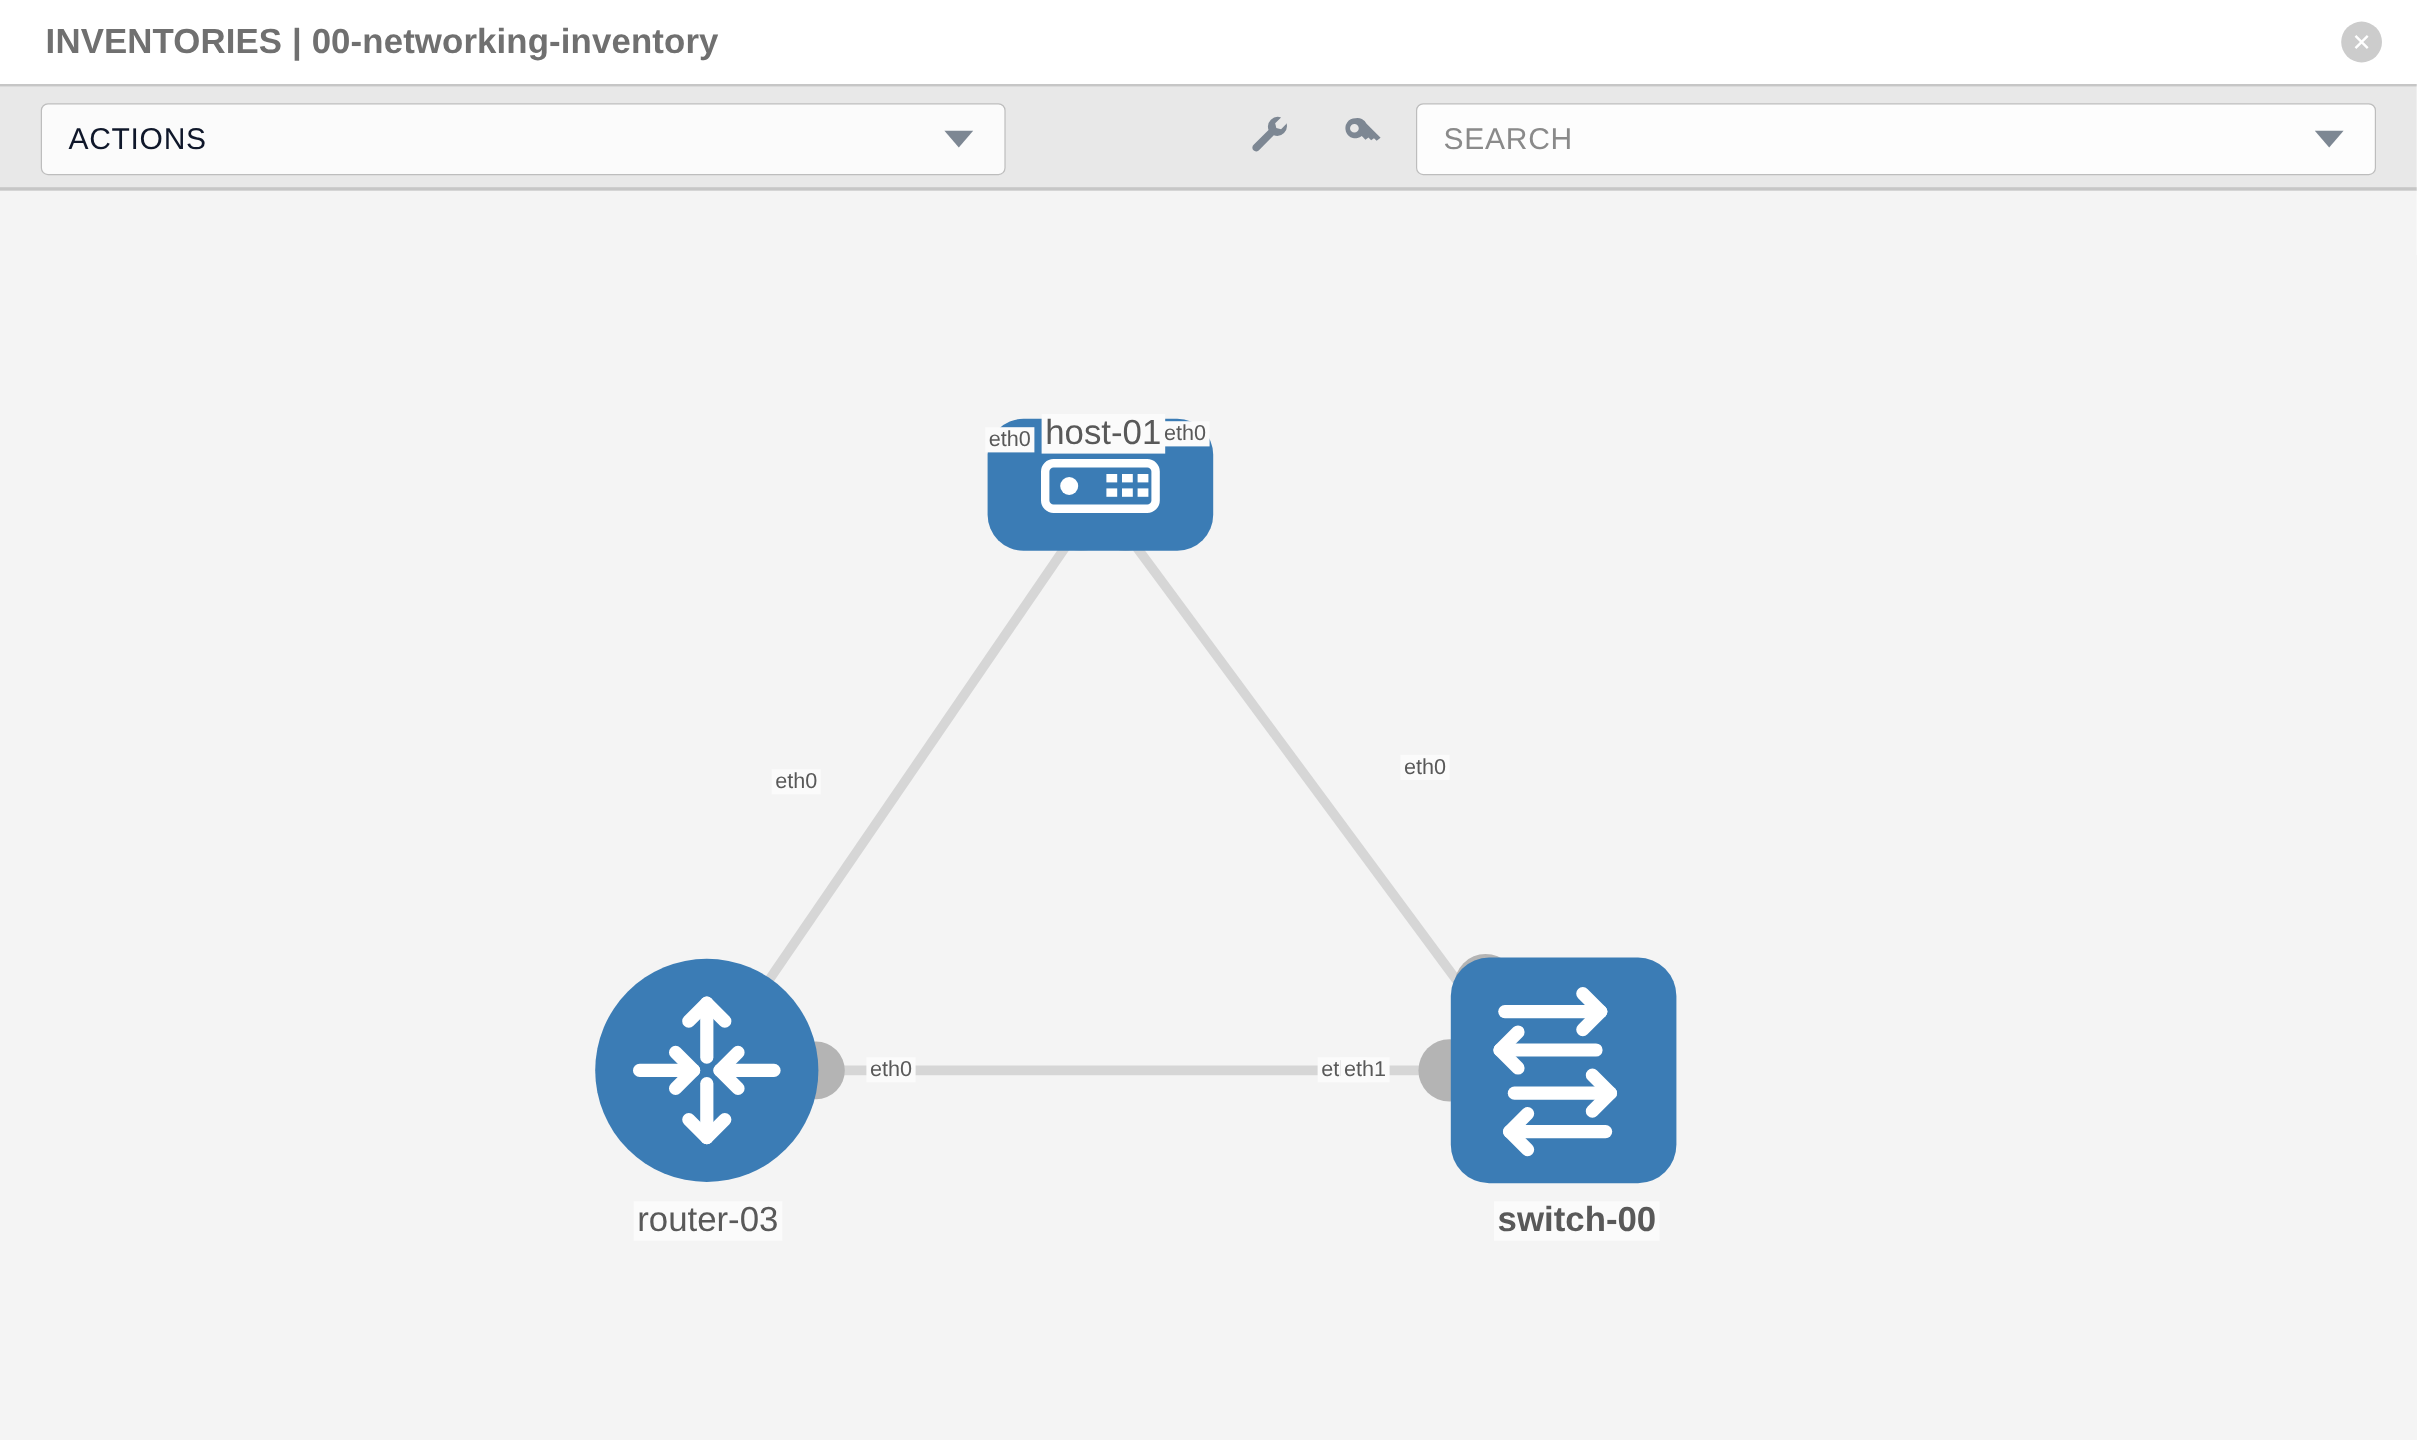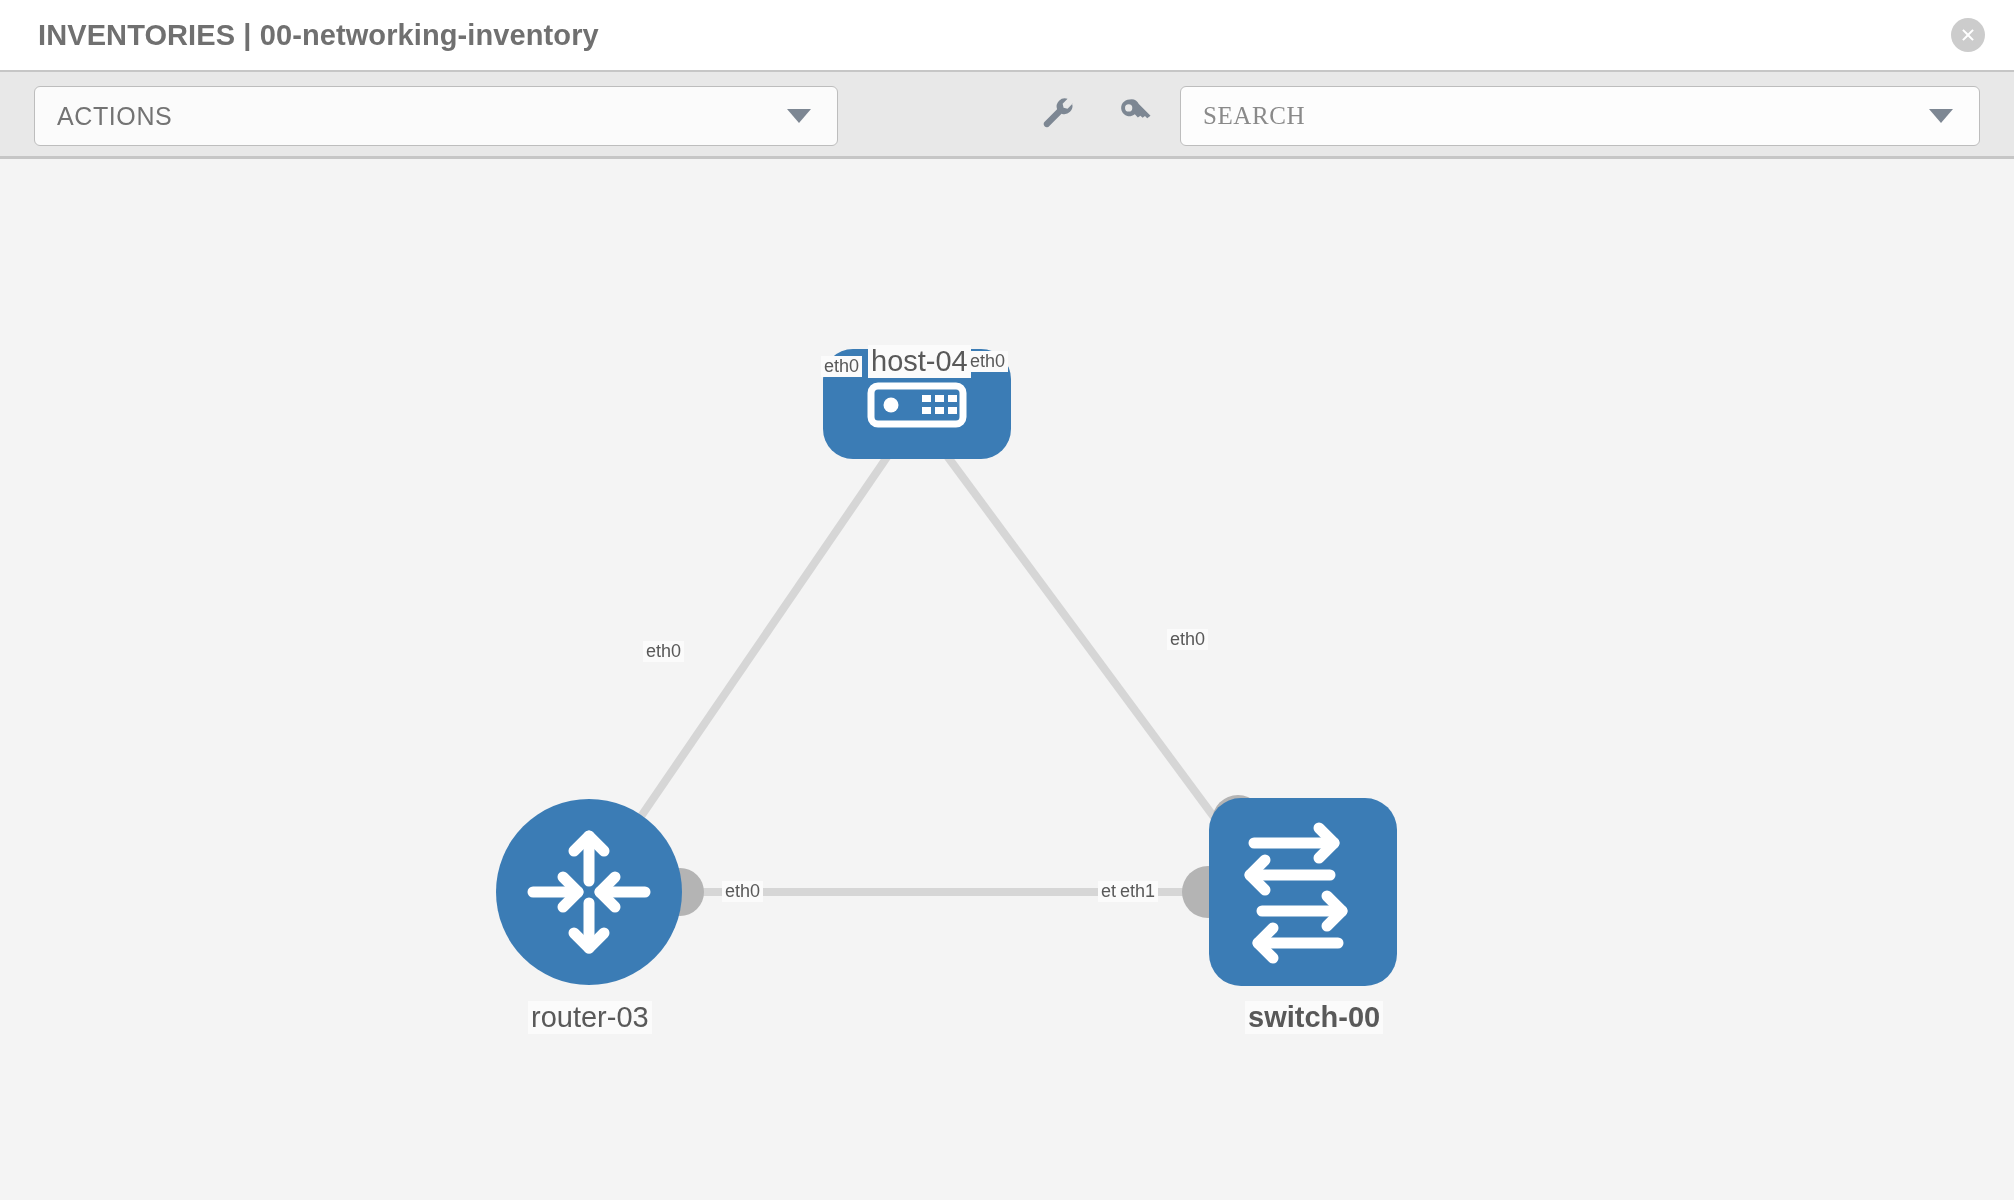--- a/index.html
+++ b/index.html
@@ -72,21 +72,21 @@
     background: #fbfbfb;
     border: 1px solid #bdbdbd;
     border-radius: 6px;
     display: flex;
     align-items: center;
     cursor: pointer;
   }
   .actions-label {
     margin-left: 22px;
     font-size: 25px;
-    color: #737373;
+    color: #0f172a;
     letter-spacing: 0.6px;
   }
   .sel-caret {
     position: absolute;
     right: 26px;
     top: 50%;
     transform: translateY(-50%);
     width: 0; height: 0;
     border-left: 12px solid transparent;
     border-right: 12px solid transparent;
@@ -109,21 +109,20 @@
     left: 1180px;
     top: 14px;
     width: 800px;
     height: 60px;
     background: #fdfdfd;
     border: 1px solid #bdbdbd;
     border-radius: 6px;
     display: flex;
     align-items: center;
     cursor: text;
-    font-family: Liberation Serif, serif;
   }
   .search-ph {
     margin-left: 22px;
     font-size: 25px;
     color: #8a8a8a;
     letter-spacing: 0.6px;
   }
 
   
   .canvas {
@@ -287,21 +286,21 @@
 
           <line x1="1262" y1="752" x2="1342" y2="752"></line>
           <polyline points="1327,737 1342,752 1327,767"></polyline>
 
           <line x1="1338" y1="784" x2="1258" y2="784"></line>
           <polyline points="1273,769 1258,784 1273,799"></polyline>
         </g>
       </g>
     </svg>
 
-    <div class="node-label" style="left:868px; top:186px;">host-04</div>
+    <div class="node-label" style="left:868px; top:186px;">host-01</div>
     <div class="node-label" style="left:528px; top:842px;">router-03</div>
     <div class="node-label" style="left:1245px; top:842px;font-weight:bold;">switch-00</div>
 
     <div class="edge-label" style="left:821px; top:197px;">eth0</div>
     <div class="edge-label" style="left:967px; top:192px;">eth0</div>
 
     <div class="edge-label" style="left:643px; top:482px;">eth0</div>
     <div class="edge-label" style="left:1167px; top:470px;">eth0</div>
 
     <div class="edge-label" style="left:722px; top:722px;">eth0</div>

